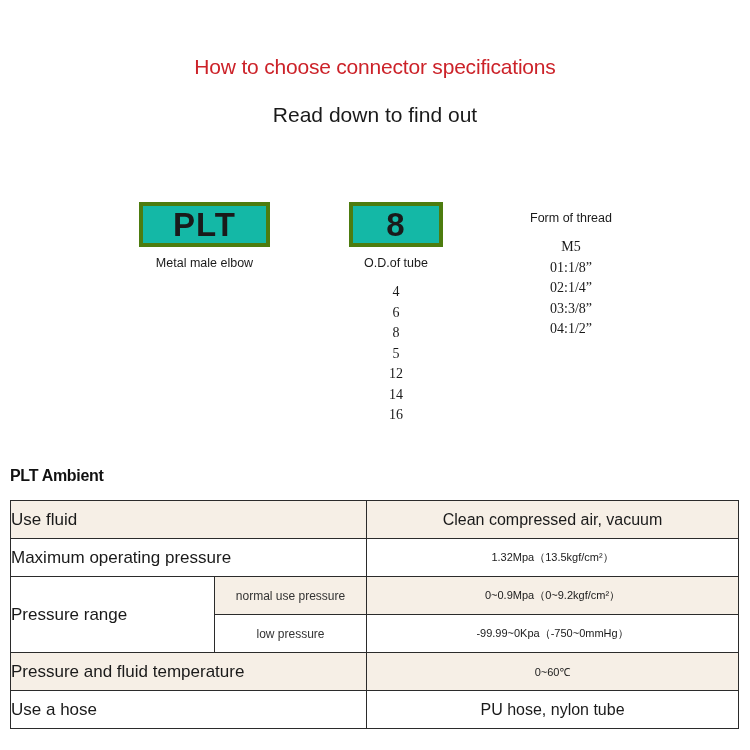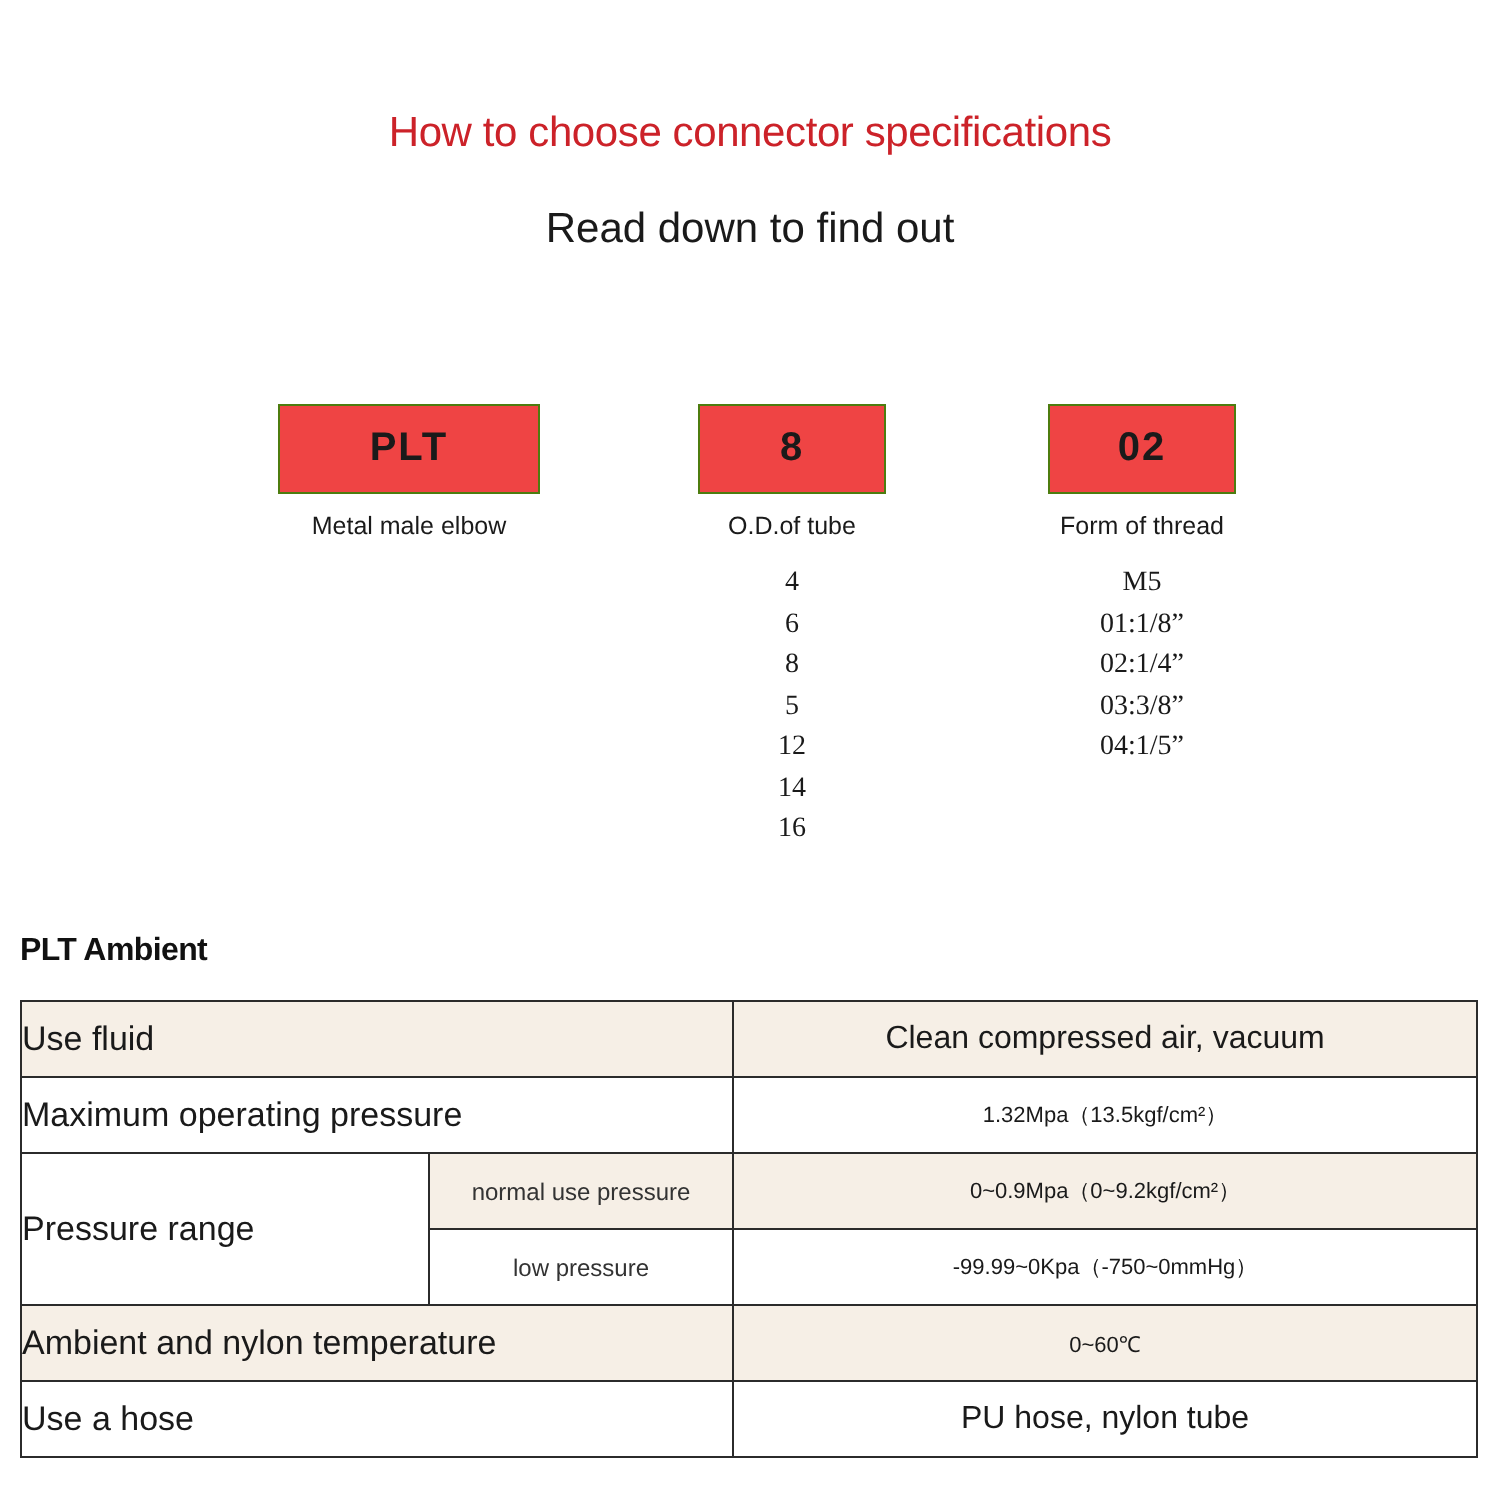--- a/index.html
+++ b/index.html
@@ -47,27 +47,27 @@
     left: 0;
     top: 0;
     width: 750px;
     height: 460px;
   }
   .code-group {
     position: absolute;
   }
   .code-box {
     box-sizing: border-box;
-    border: 1px solid #4d7c0f;
-    background: #ef4444;
+    border: 4px solid #4d7c0f;
+    background: #14b8a6;
     height: 45px;
     display: flex;
     align-items: center;
     justify-content: center;
-    font-size: 20px;
+    font-size: 33px;
     font-weight: bold;
     letter-spacing: 1px;
     font-family: "Liberation Sans", sans-serif;
   }
   .code-caption {
     margin-top: 9px;
     text-align: center;
     font-size: 12.5px;
     color: #1a1a1a;
     white-space: nowrap;
@@ -164,28 +164,27 @@
       <div>6</div>
       <div>8</div>
       <div>5</div>
       <div>12</div>
       <div>14</div>
       <div>16</div>
     </div>
   </div>
 
   <div class="code-group" id="group-thread">
-    <div class="code-box">02</div>
     <div class="code-caption">Form of thread</div>
     <div class="code-options">
       <div>M5</div>
       <div>01:1/8”</div>
       <div>02:1/4”</div>
       <div>03:3/8”</div>
-      <div>04:1/5”</div>
+      <div>04:1/2”</div>
     </div>
   </div>
 
 </div>
 
 <div class="series-heading">PLT Ambient</div>
 
 <table class="spec-table">
   <colgroup>
     <col class="col-a">
@@ -204,21 +203,21 @@
     <tr>
       <td class="cell-label white" rowspan="2">Pressure range</td>
       <td class="cell-sub beige">normal use pressure</td>
       <td class="cell-value serif beige">0~0.9Mpa（0~9.2kgf/cm²）</td>
     </tr>
     <tr>
       <td class="cell-sub white">low pressure</td>
       <td class="cell-value serif white">-99.99~0Kpa（-750~0mmHg）</td>
     </tr>
     <tr>
-      <td class="cell-label beige" colspan="2">Ambient and nylon temperature</td>
+      <td class="cell-label beige" colspan="2">Pressure and fluid temperature</td>
       <td class="cell-value serif beige">0~60℃</td>
     </tr>
     <tr>
       <td class="cell-label white" colspan="2">Use a hose</td>
       <td class="cell-value white">PU hose, nylon tube</td>
     </tr>
   </tbody>
 </table>
 
 </body></html>

